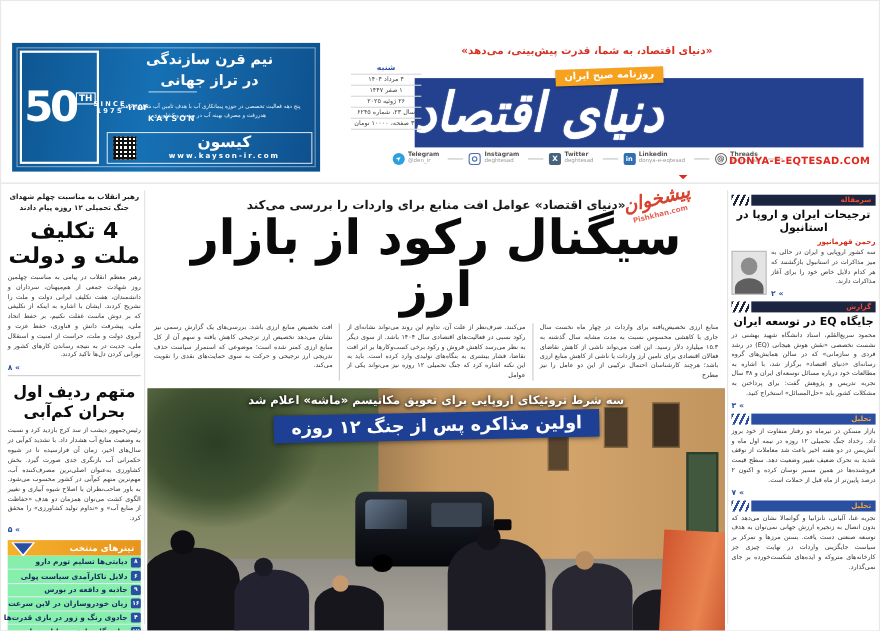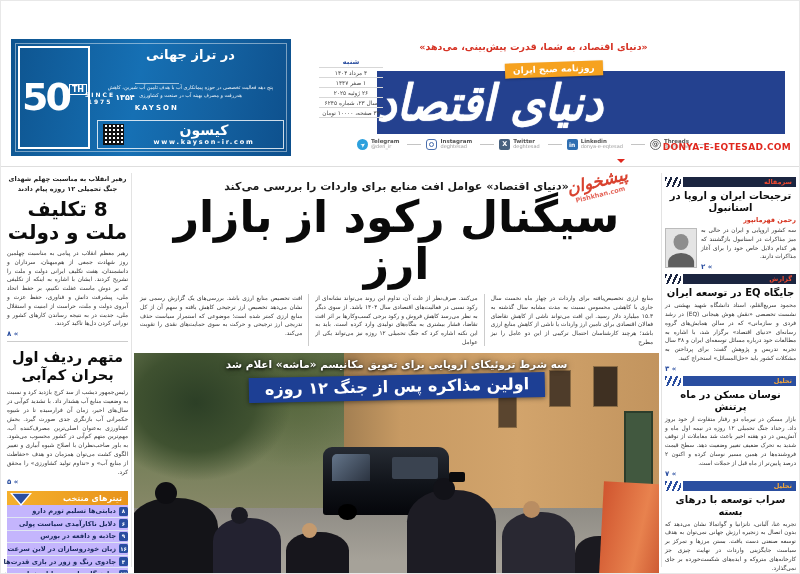--- a/index.html
+++ b/index.html
@@ -64,21 +64,21 @@
   .lc-kicker{font-size:6.5px;font-weight:bold;text-align:center;color:#222;line-height:1.6;}
   .lc-h1{font-size:20px;font-weight:900;text-align:center;color:#0c0c0c;line-height:1.18;margin:3px 0 4px;}
   .lc-body,.sb-body{font-size:5.8px;text-align:justify;color:#333;line-height:1.52;}
   .pref{color:#2a4ea0;font-weight:bold;font-size:7px;text-align:left;direction:ltr;margin:2px 0 3px;}
   .lc-div{border-top:1px solid #ccc;margin:3px 0 6px;}
   .lc-h2{font-size:14.5px;font-weight:900;text-align:center;color:#0c0c0c;line-height:1.25;margin:0 0 4px;}
   .sel-head,.club-head{position:relative;background:linear-gradient(90deg,#f5b02c,#e8941c);height:14px;color:#fff;
         font-weight:bold;font-size:8px;display:flex;align-items:center;padding-right:6px;}
   .sel-head{margin-top:5px;}
   .chev{position:absolute;left:3px;top:2px;z-index:2;}
-  .sel-row{display:flex;align-items:center;gap:3px;height:12.6px;border-bottom:1px solid #dfe6f2;background:#c4b5fd;}
+  .sel-row{display:flex;align-items:center;gap:3px;height:12.6px;border-bottom:1px solid #dfe6f2;background:#86efac;}
   .sel-num{min-width:9px;height:9px;background:#2a4ea0;color:#fff;font-size:5.5px;font-weight:bold;
            display:flex;align-items:center;justify-content:center;border-radius:1.5px;}
   .sel-title{font-size:6.7px;font-weight:bold;color:#18295c;white-space:nowrap;}
 
   
   .center{position:absolute;left:133px;top:170px;width:525px;}
   .c-kicker{direction:rtl;text-align:center;font-size:11px;font-weight:bold;color:#1a1a1a;margin-top:9px;}
   .stamp{position:absolute;right:30px;top:0;transform:rotate(-14deg);color:#d6321e;text-align:center;opacity:.92;z-index:6;}
   .stamp-fa{font-size:17px;font-weight:900;font-style:italic;}
   .stamp-en{font-size:6.5px;color:#e2574a;font-weight:bold;}
@@ -138,20 +138,21 @@
     <div class="ad-logo">
       <div>
         <span class="ad-50">50</span><span class="ad-th">TH</span>
       </div>
       <div class="ad-since">SINCE 1975</div>
       <div class="ad-1354">۱۳۵۴</div>
       <div class="ad-kayson">KAYSON</div>
     </div>
     <div class="ad-right">
       <div class="ad-slogan">
+        <div>نیم قرن سازندگی</div>
         <div>در تراز جهانی</div>
       </div>
       <div class="ad-desc">پنج دهه فعالیت تخصصی در حوزه پیمانکاری آب با هدف تامین آب شیرین، کاهش هدررفت و مصرف بهینه آب در صنعت و کشاورزی</div>
       <div class="ad-bottom">
         <div class="qr"></div>
         <div class="ad-bcol">
           <div class="ad-brand">کیسون</div>
           <div class="ad-url">www.kayson-ir.com</div>
         </div>
       </div>
@@ -223,21 +224,21 @@
   </div>
   <div class="site">DONYA-E-EQTESAD.COM</div>
 
   <div class="hr-top"></div>
   <div class="stamp-pin"></div>
   <div class="vline vl-l"></div>
   <div class="vline vl-r"></div>
 
   <div class="leftcol">
     <div class="lc-kicker">رهبر انقلاب به مناسبت چهلم شهدای جنگ تحمیلی ۱۲ روزه پیام دادند</div>
-    <div class="lc-h1">8 تکلیف ملت و دولت</div>
+    <div class="lc-h1">4 تکلیف ملت و دولت</div>
     <div class="lc-body">رهبر معظم انقلاب در پیامی به مناسبت چهلمین روز شهادت جمعی از هم‌میهنان، سرداران و دانشمندان، هفت تکلیف ایرانی دولت و ملت را تشریح کردند. ایشان با اشاره به اینکه از تکلیفی که بر دوش ماست غفلت نکنیم، بر حفظ اتحاد ملی، پیشرفت دانش و فناوری، حفظ عزت و آبروی دولت و ملت، حراست از امنیت و استقلال ملی، جدیت در به نتیجه رساندن کارهای کشور و نورانی کردن دل‌ها تاکید کردند.</div>
     <div class="pref">۸ «</div>
     <div class="lc-div"></div>
     <div class="lc-h2">متهم ردیف اول بحران کم‌آبی</div>
     <div class="lc-body">رئیس‌جمهور دیشب از سد کرج بازدید کرد و نسبت به وضعیت منابع آب هشدار داد. با تشدید کم‌آبی در سال‌های اخیر، زمان آن فرارسیده تا در شیوه حکمرانی آب بازنگری جدی صورت گیرد. بخش کشاورزی به‌عنوان اصلی‌ترین مصرف‌کننده آب، مهم‌ترین متهم کم‌آبی در کشور محسوب می‌شود. به باور صاحب‌نظران با اصلاح شیوه آبیاری و تغییر الگوی کشت می‌توان همزمان دو هدف «حفاظت از منابع آب» و «تداوم تولید کشاورزی» را محقق کرد.</div>
     <div class="pref">۵ «</div>
 
     <div class="sel-head">
       <span>تیترهای منتخب</span>
       <svg class="chev" width="22" height="13" viewBox="0 0 24 14">
@@ -339,26 +340,24 @@
       <span class="deco"></span>
     </div>
     <div class="sb-title">جایگاه EQ در توسعه ایران</div>
     <div class="sb-body">محمود سریع‌القلم، استاد دانشگاه شهید بهشتی در نشست تخصصی «نقش هوش هیجانی (EQ) در رشد فردی و سازمانی» که در سالن همایش‌های گروه رسانه‌ای «دنیای اقتصاد» برگزار شد، با اشاره به مطالعات خود درباره مسائل توسعه‌ای ایران و ۳۸ سال تجربه تدریس و پژوهش گفت: برای پرداختن به مشکلات کشور باید «حل‌المسائل» استخراج کنید.</div>
     <div class="pref">۳ «</div>
 
     <div class="sb-bar bar-blue">
       <span class="lbl">تحلیل</span>
       <span class="deco"></span>
     </div>
-    <div class="sb-title">نوسان مسکن در ماه پرتنش</div>
     <div class="sb-body">بازار مسکن در تیرماه دو رفتار متفاوت از خود بروز داد. رخداد جنگ تحمیلی ۱۲ روزه در نیمه اول ماه و آتش‌بس در دو هفته اخیر باعث شد معاملات از توقف شدید به تحرک ضعیف تغییر وضعیت دهد. سطح قیمت فروشنده‌ها در همین مسیر نوسان کرده و اکنون ۲ درصد پایین‌تر از ماه قبل از حملات است.</div>
     <div class="pref">۷ «</div>
 
     <div class="sb-bar bar-blue">
       <span class="lbl">تحلیل</span>
       <span class="deco"></span>
     </div>
-    <div class="sb-title">سراب توسعه با درهای بسته</div>
     <div class="sb-body">تجربه غنا، آلبانی، تانزانیا و گواتمالا نشان می‌دهد که بدون اتصال به زنجیره ارزش جهانی نمی‌توان به هدف توسعه صنعتی دست یافت. بستن مرزها و تمرکز بر سیاست جایگزینی واردات در نهایت چیزی جز کارخانه‌های متروکه و ایده‌های شکست‌خورده بر جای نمی‌گذارد.</div>
 
   </div>
 
 </div>
 
 </body></html>

